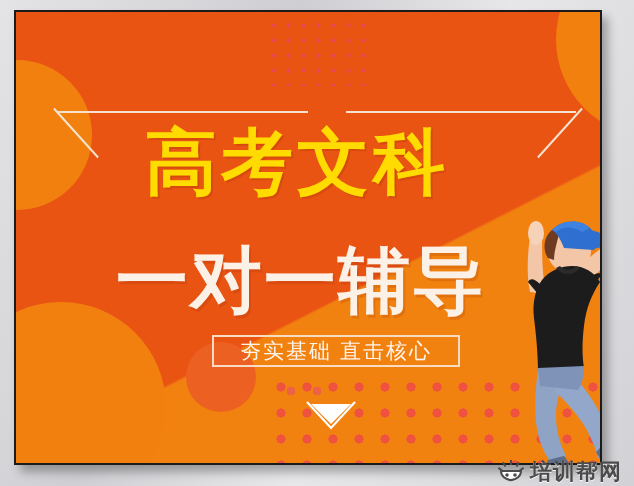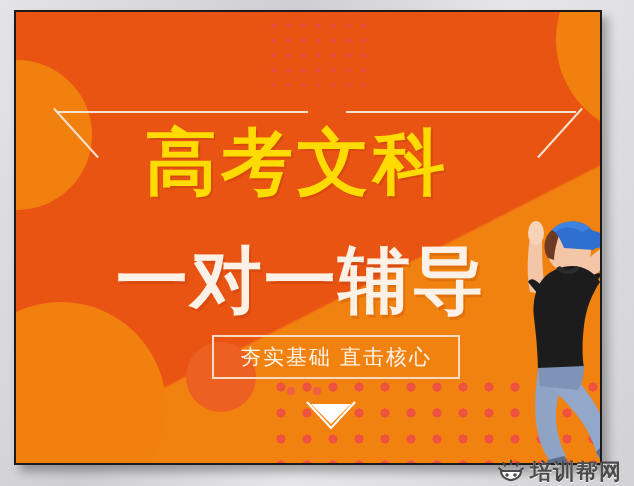--- a/index.html
+++ b/index.html
@@ -150,21 +150,21 @@
     letter-spacing: 2px;
     color: #fbf1e7;
     text-shadow: 2px 3px 0 rgba(150,40,0,0.18);
     white-space: nowrap;
   }
 
   
   #subtitle-box {
     position: absolute;
     left: 196px; top: 323px;
-    width: 248px; height: 44px;
+    width: 248px; height: 32px;
     border: 2px solid #f7dcc3;
     box-sizing: border-box;
     display: flex;
     align-items: center;
     justify-content: center;
   }
   #subtitle-text {
     font-family: "Liberation Sans", "DejaVu Sans", sans-serif;
     font-size: 21px;
     letter-spacing: 2px;

